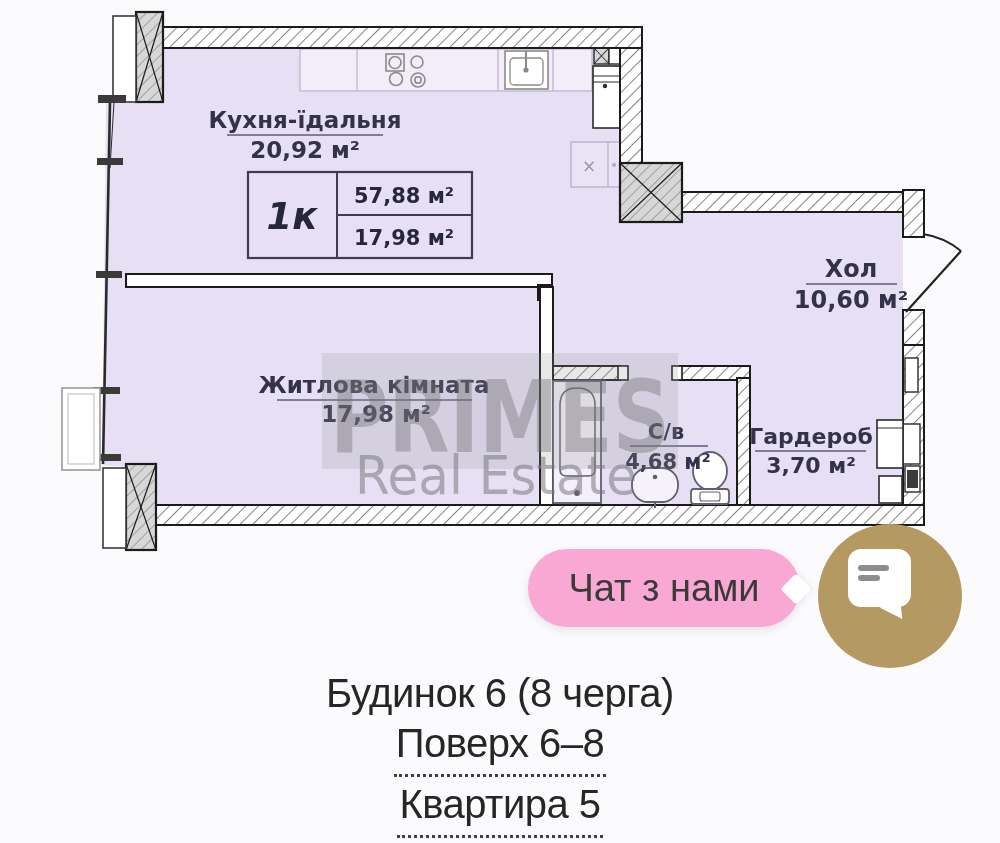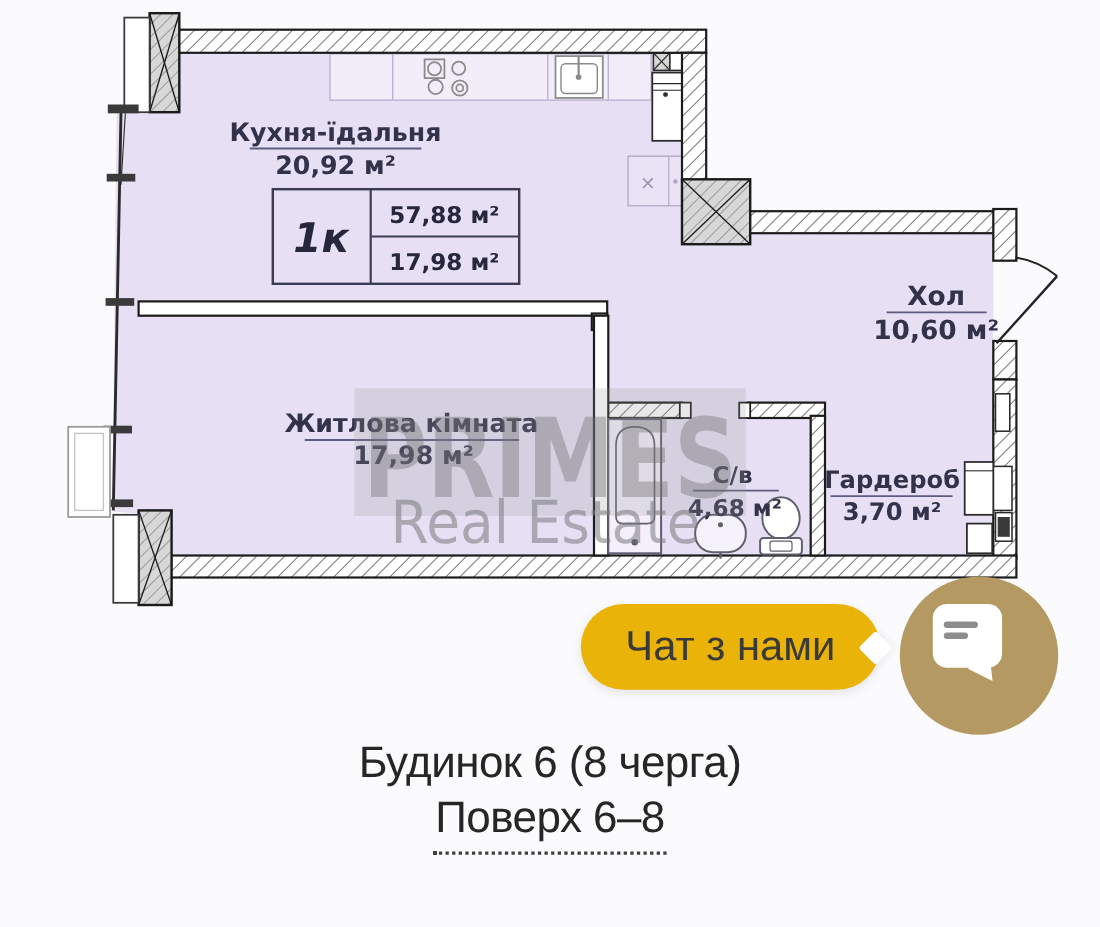--- a/index.html
+++ b/index.html
@@ -9,21 +9,21 @@
     font-family:"DejaVu Sans", sans-serif;overflow:hidden;
   }
   svg text{font-family:"DejaVu Sans", sans-serif;}
   .room-label{fill:#32324a;font-weight:600;}
   .area-label{fill:#32324a;font-weight:600;}
   .wm-big{fill:rgba(110,110,115,.40);font-weight:700;}
   .wm-small{fill:rgba(120,120,125,.55);}
   
   .chat-pill{
     position:absolute;left:528px;top:549px;width:272px;height:78px;
-    background:#eab308;border-radius:40px;box-shadow:0 3px 10px rgba(0,0,0,.10);
+    background:#f9a8d4;border-radius:40px;box-shadow:0 3px 10px rgba(0,0,0,.10);
     display:flex;align-items:center;justify-content:center;
     font-family:"Liberation Sans", sans-serif;font-size:38px;color:#3a3a3a;
     cursor:pointer;
   }
   .chat-pill .tail{
     position:absolute;right:-7px;top:29px;width:22px;height:22px;background:#fff;
     transform:rotate(45deg);border-radius:3px;box-shadow:3px -3px 6px rgba(0,0,0,.04);
   }
   .chat-fab{
     position:absolute;left:818px;top:524px;width:144px;height:144px;border-radius:50%;
@@ -249,15 +249,16 @@
       <div class="line1"></div>
       <div class="line2"></div>
       <div class="btail"></div>
     </div>
   </div>
 
   
   <div class="footer">
     <div class="line">Будинок 6 (8 черга)</div>
     <div class="line"><span class="dotted">Поверх 6–8</span></div>
+    <div class="line"><span class="dotted">Квартира 5</span></div>
   </div>
 
 </div>
 
 </body></html>

